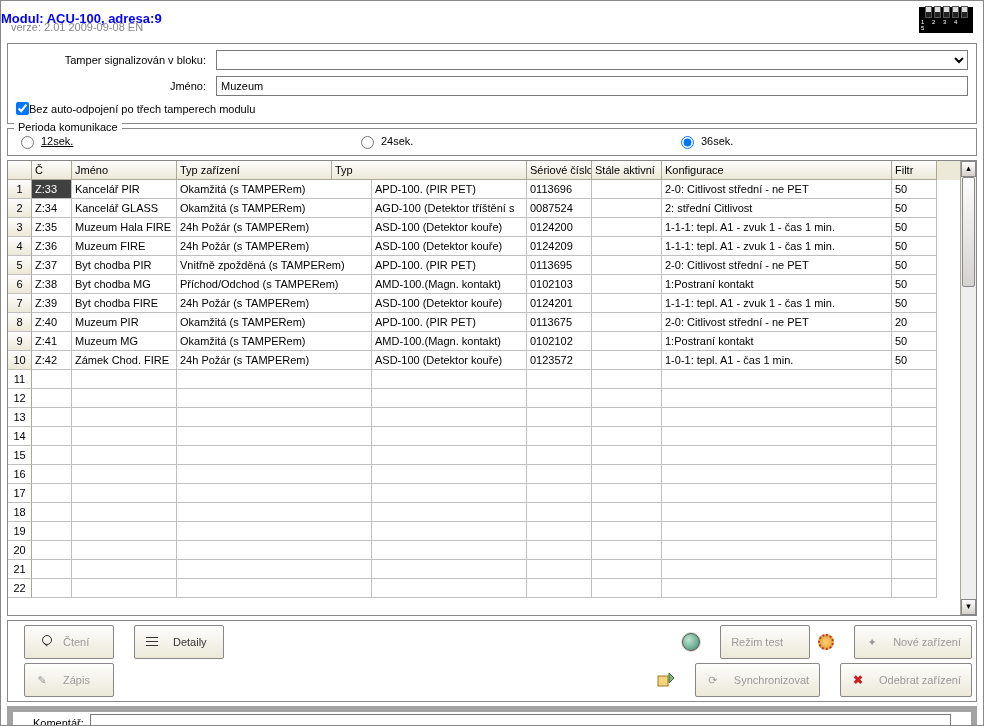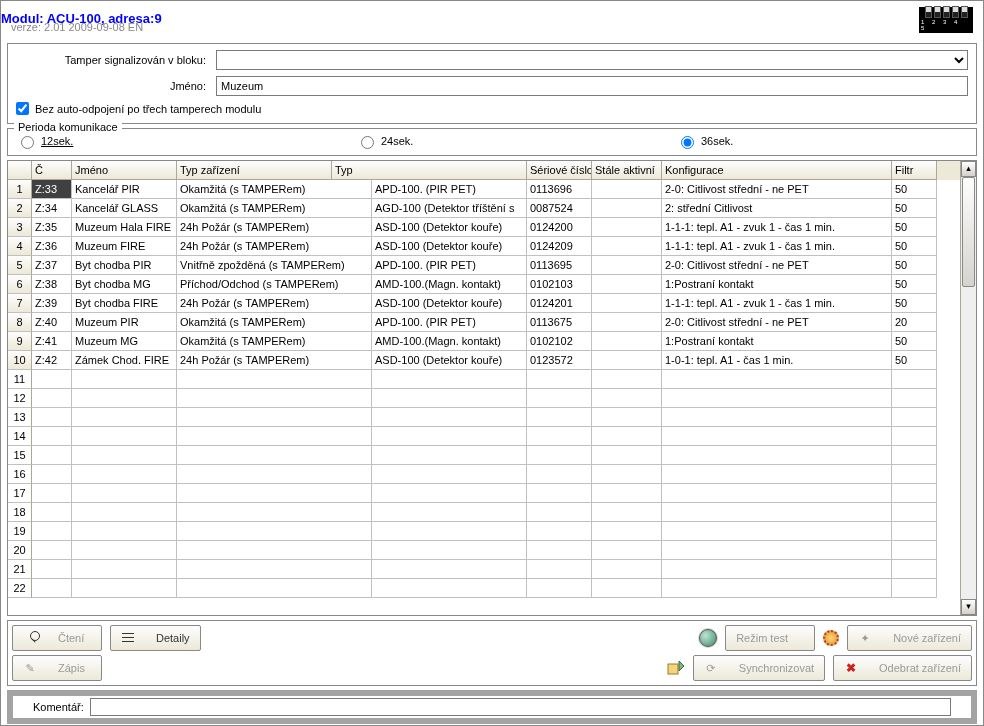--- a/index.html
+++ b/index.html
@@ -60,21 +60,21 @@
     margin: 2px 6px 4px 6px;
     padding: 6px 8px 8px 8px;
   }
   .row { display:flex; align-items:center; margin-bottom:6px; }
   .row .label { width: 200px; text-align:right; padding-right:10px; }
   .row input[type=text], .row select {
     flex:1; height:20px; border:1px solid #7a7a7a; padding:0 4px; font:inherit;
     background:#fff;
   }
   .row select { appearance:auto; }
-  .chk-row { display:flex; align-items:center; gap:6px; }
+  .chk-row { display:flex; align-items:center; gap:0; }
   .chk-row input { margin:0; }
   
   .fieldset {
     border:1px solid #888;
     margin: 0 6px 4px 6px;
     padding: 4px 8px 6px 8px;
     position:relative;
   }
   .fieldset .legend {
     position:absolute; top:-8px; left:6px; background:#fff; padding:0 4px;
@@ -136,25 +136,25 @@
   .sb-thumb { position:absolute; left:1px; right:1px; top:0; height:110px; background:linear-gradient(#fdfdfd,#d6d3ce); border:1px solid #888; border-radius:2px;}
   
   .btn-rows {
     margin: 0 6px 4px 6px;
     border:1px solid #888;
     padding:4px;
   }
   .btn-row { display:flex; align-items:center; gap:8px; margin-bottom:4px;}
   .btn-row:last-child{ margin-bottom:0;}
   .btn {
-    height:26px; min-width:90px; padding:0 10px;
+    height:26px; min-width:90px; padding:16px 10px;
     background:linear-gradient(#fdfdfd,#ece9d8);
     border:1px solid #888; border-radius:2px;
-    display:inline-flex; align-items:center; gap:21px;
-    color:#333; font:inherit; cursor:pointer;
+    display:inline-flex; align-items:center; gap:14px;
+    color:#333; font:inherit; cursor:pointer;margin-left:12px;
   }
   .btn.disabled { color:#9a9a9a; cursor:default;}
   .btn .ico { width:14px; height:14px; display:inline-flex; align-items:center; justify-content:center;}
   .spacer { flex:1; }
   .iconcircle{
     width:18px;height:18px;border-radius:50%;
     background:radial-gradient(circle at 35% 35%, #bfe4d1, #3a8a6e);
     border:1px solid #555; box-shadow: 0 0 0 1px #d6d3ce;
   }
   .iconx{ color:#c22; font-weight:bold; font-size:12px;}

